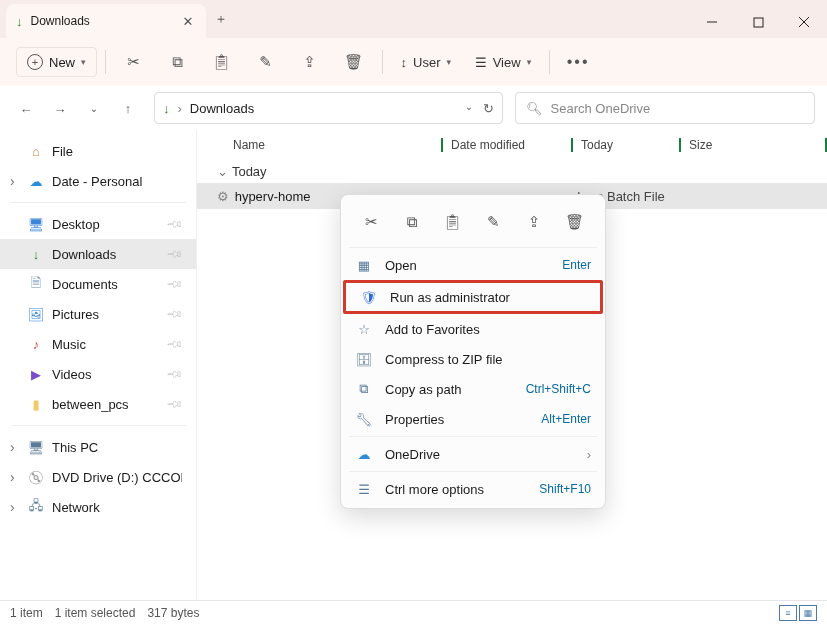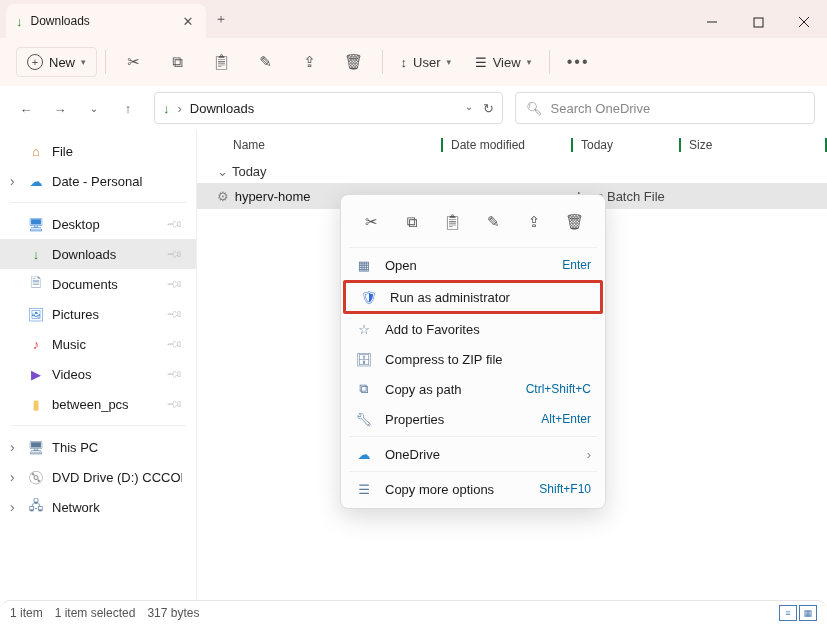--- a/index.html
+++ b/index.html
@@ -77,21 +77,21 @@
 .ctx-tools { display: flex; justify-content: space-around; padding: 6px 10px 8px; }
 .ctx-tool { width: 30px; height: 30px; display: flex; align-items: center; justify-content: center; color: #555; cursor: pointer; font-size: 15px; border-radius: 4px; }
 .ctx-sep { height: 1px; background: #eee; margin: 2px 8px; }
 .ctx-item { display: flex; align-items: center; height: 30px; padding: 0 14px; gap: 12px; cursor: pointer; font-size: 13px; }
 .ctx-item .cico { width: 18px; text-align: center; color: #5a7a9a; }
 .ctx-item .shortcut { margin-left: auto; color: #0369a1; font-size: 12px; }
 .ctx-item .sub { margin-left: auto; color: #888; }
 .ctx-item.highlight { border: 3px solid #d23b2b; border-radius: 2px; margin: 0 2px; height: 34px; }
 .ctx-item.highlight .cico { color: #2d6bd6; }
 
-.statusbar { height: 24px; border-top: 1px solid #e5e5e5; display: flex; align-items: center; padding: 0 10px; font-size: 12px; color: #555; gap: 12px; border-radius: 10px; }
+.statusbar { height: 24px; border-top: 1px solid #e5e5e5; display: flex; align-items: center; padding: 0 10px; font-size: 12px; color: #555; gap: 12px; }
 .statusbar .view-toggles { margin-left: auto; display: flex; gap: 2px; }
 .vt { width: 18px; height: 16px; border: 1px solid #4a7ab0; display: flex; align-items: center; justify-content: center; font-size: 9px; color: #4a7ab0; cursor: pointer; }
 svg { display: block; }
 </style>
 </head>
 <body>
 
 <div class="titlebar">
   <div class="tab">
     <span class="tab-icon">↓</span>
@@ -289,21 +289,21 @@
   </div>
   <div class="ctx-sep"></div>
   <div class="ctx-item">
     <span class="cico" style="color:#2d8cd6">☁</span>
     <span>OneDrive</span>
     <span class="sub">›</span>
   </div>
   <div class="ctx-sep"></div>
   <div class="ctx-item">
     <span class="cico">☰</span>
-    <span>Copy more options</span>
+    <span>Ctrl more options</span>
     <span class="shortcut">Shift+F10</span>
   </div>
 </div>
 
 <div class="statusbar">
   <span>1 item</span>
   <span>1 item selected</span>
   <span>317 bytes</span>
   <div class="view-toggles">
     <div class="vt">≡</div>

